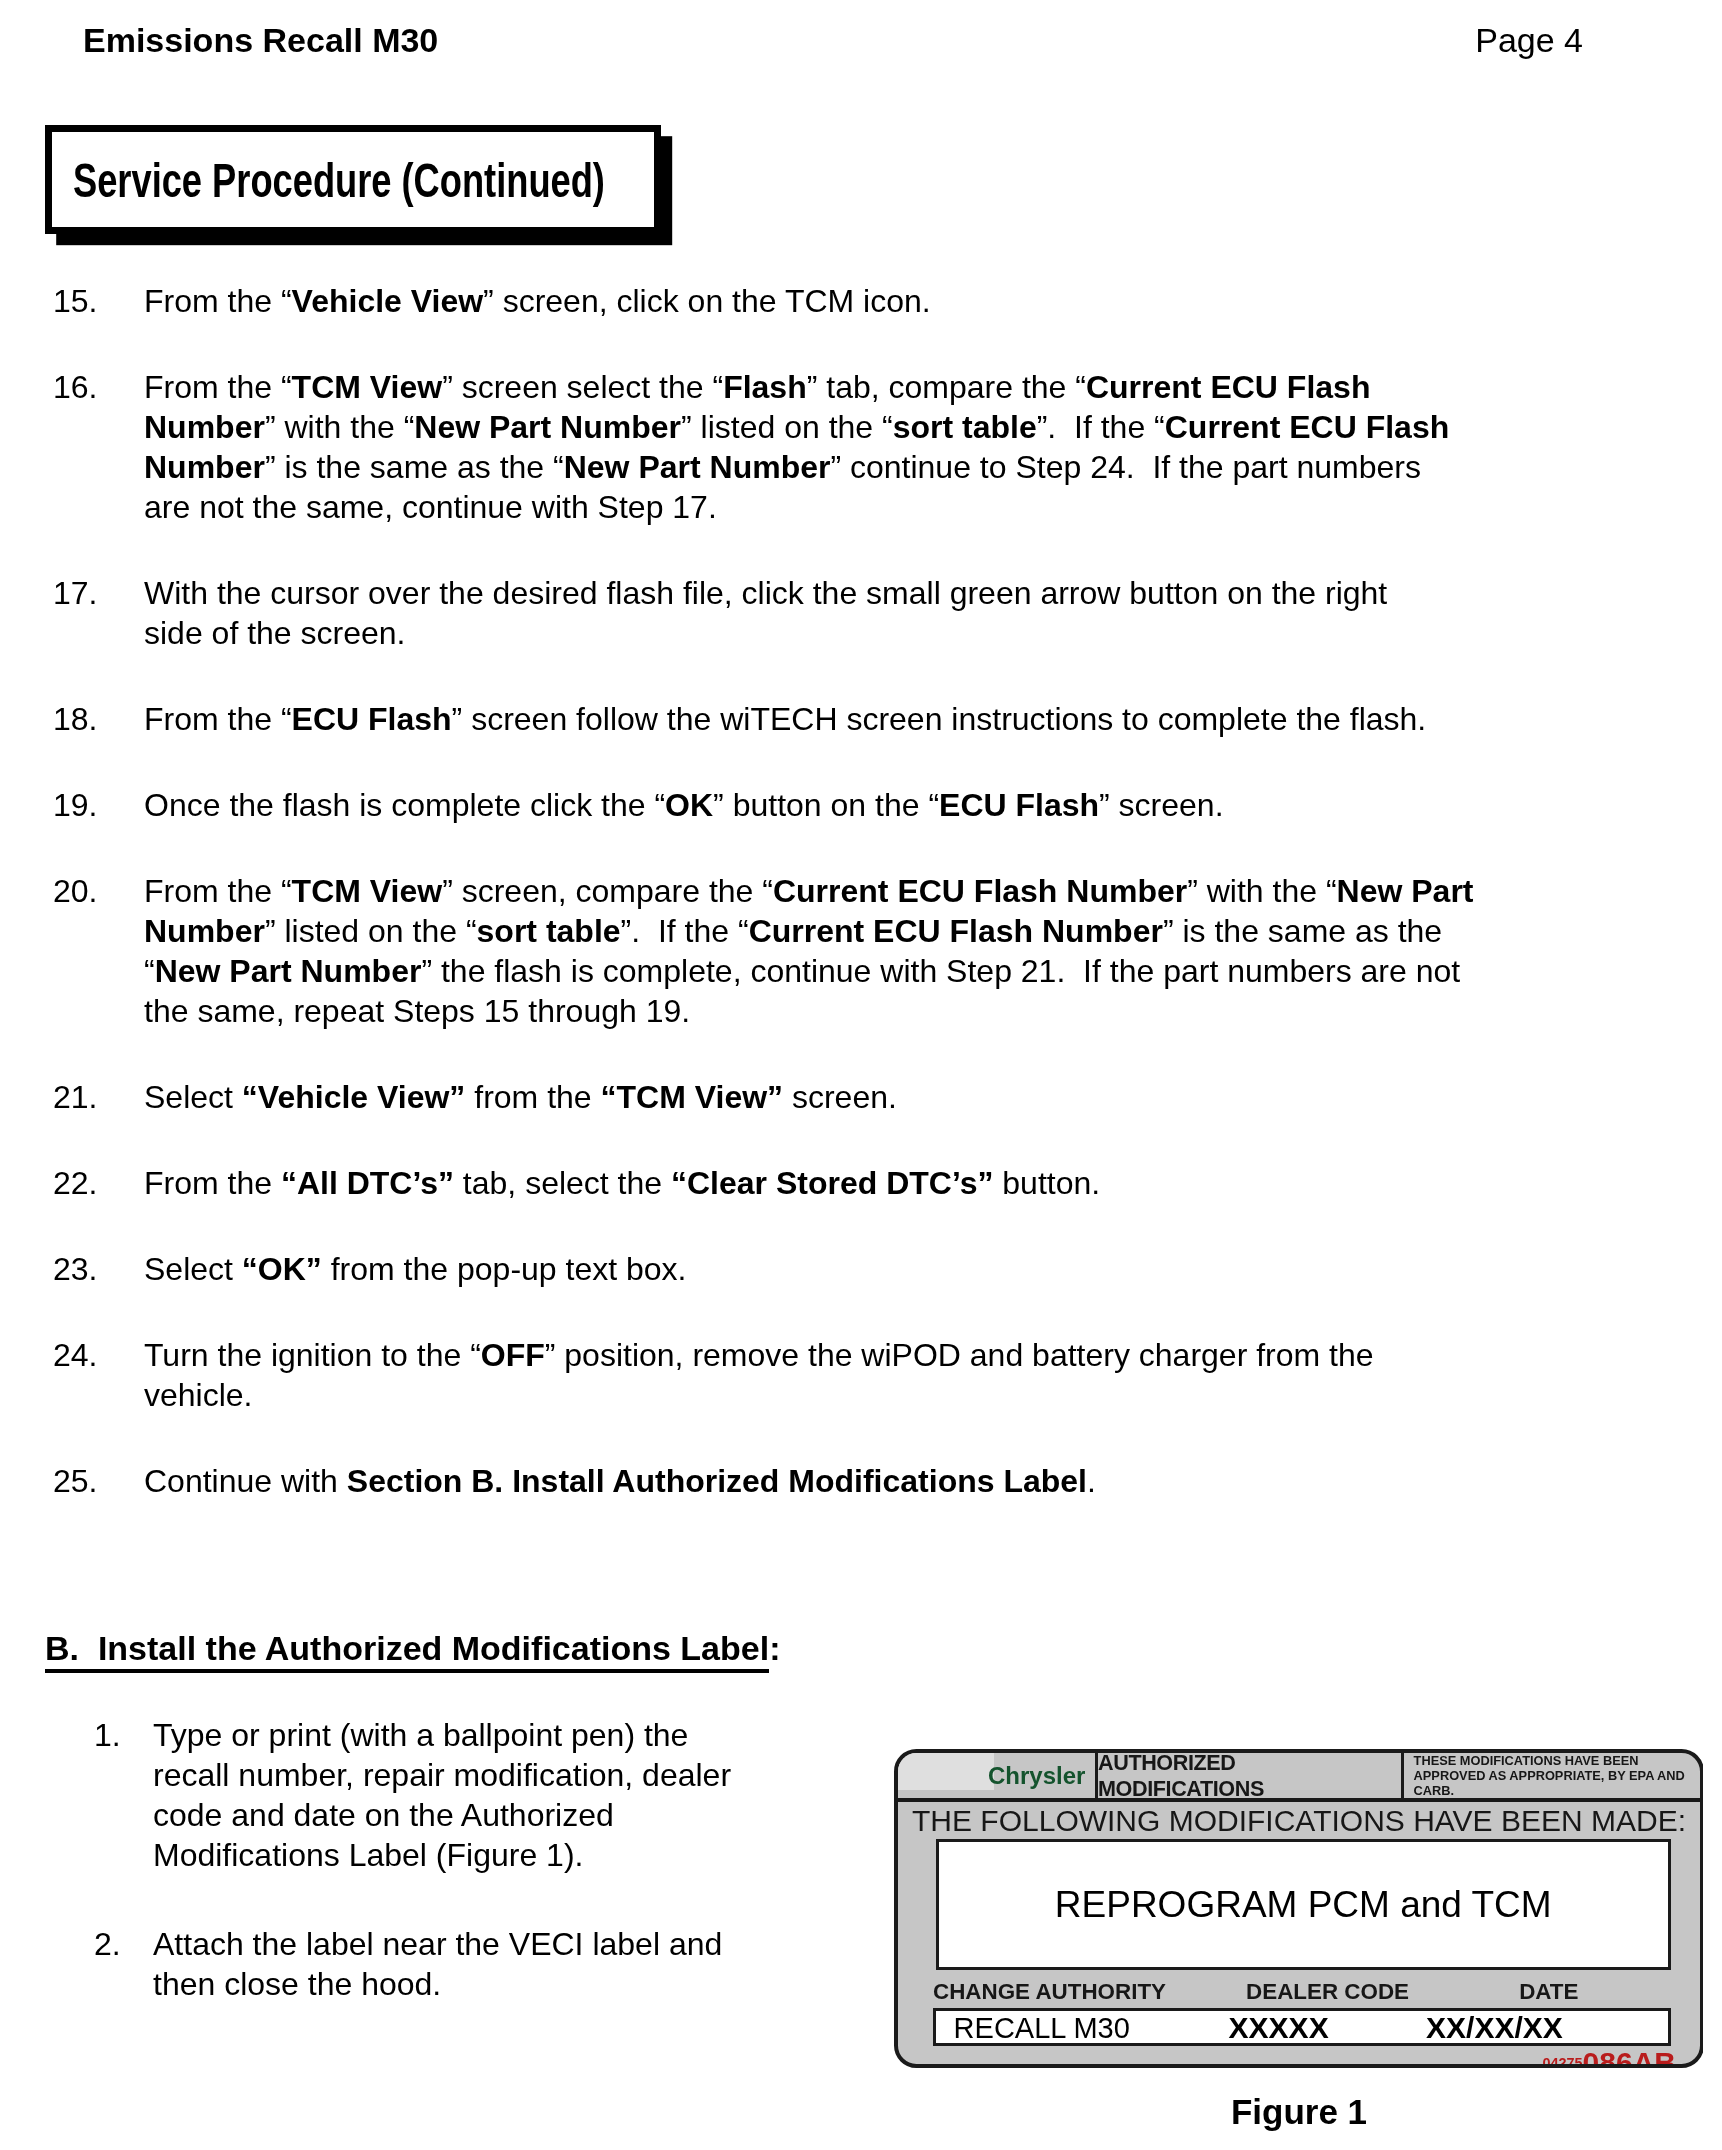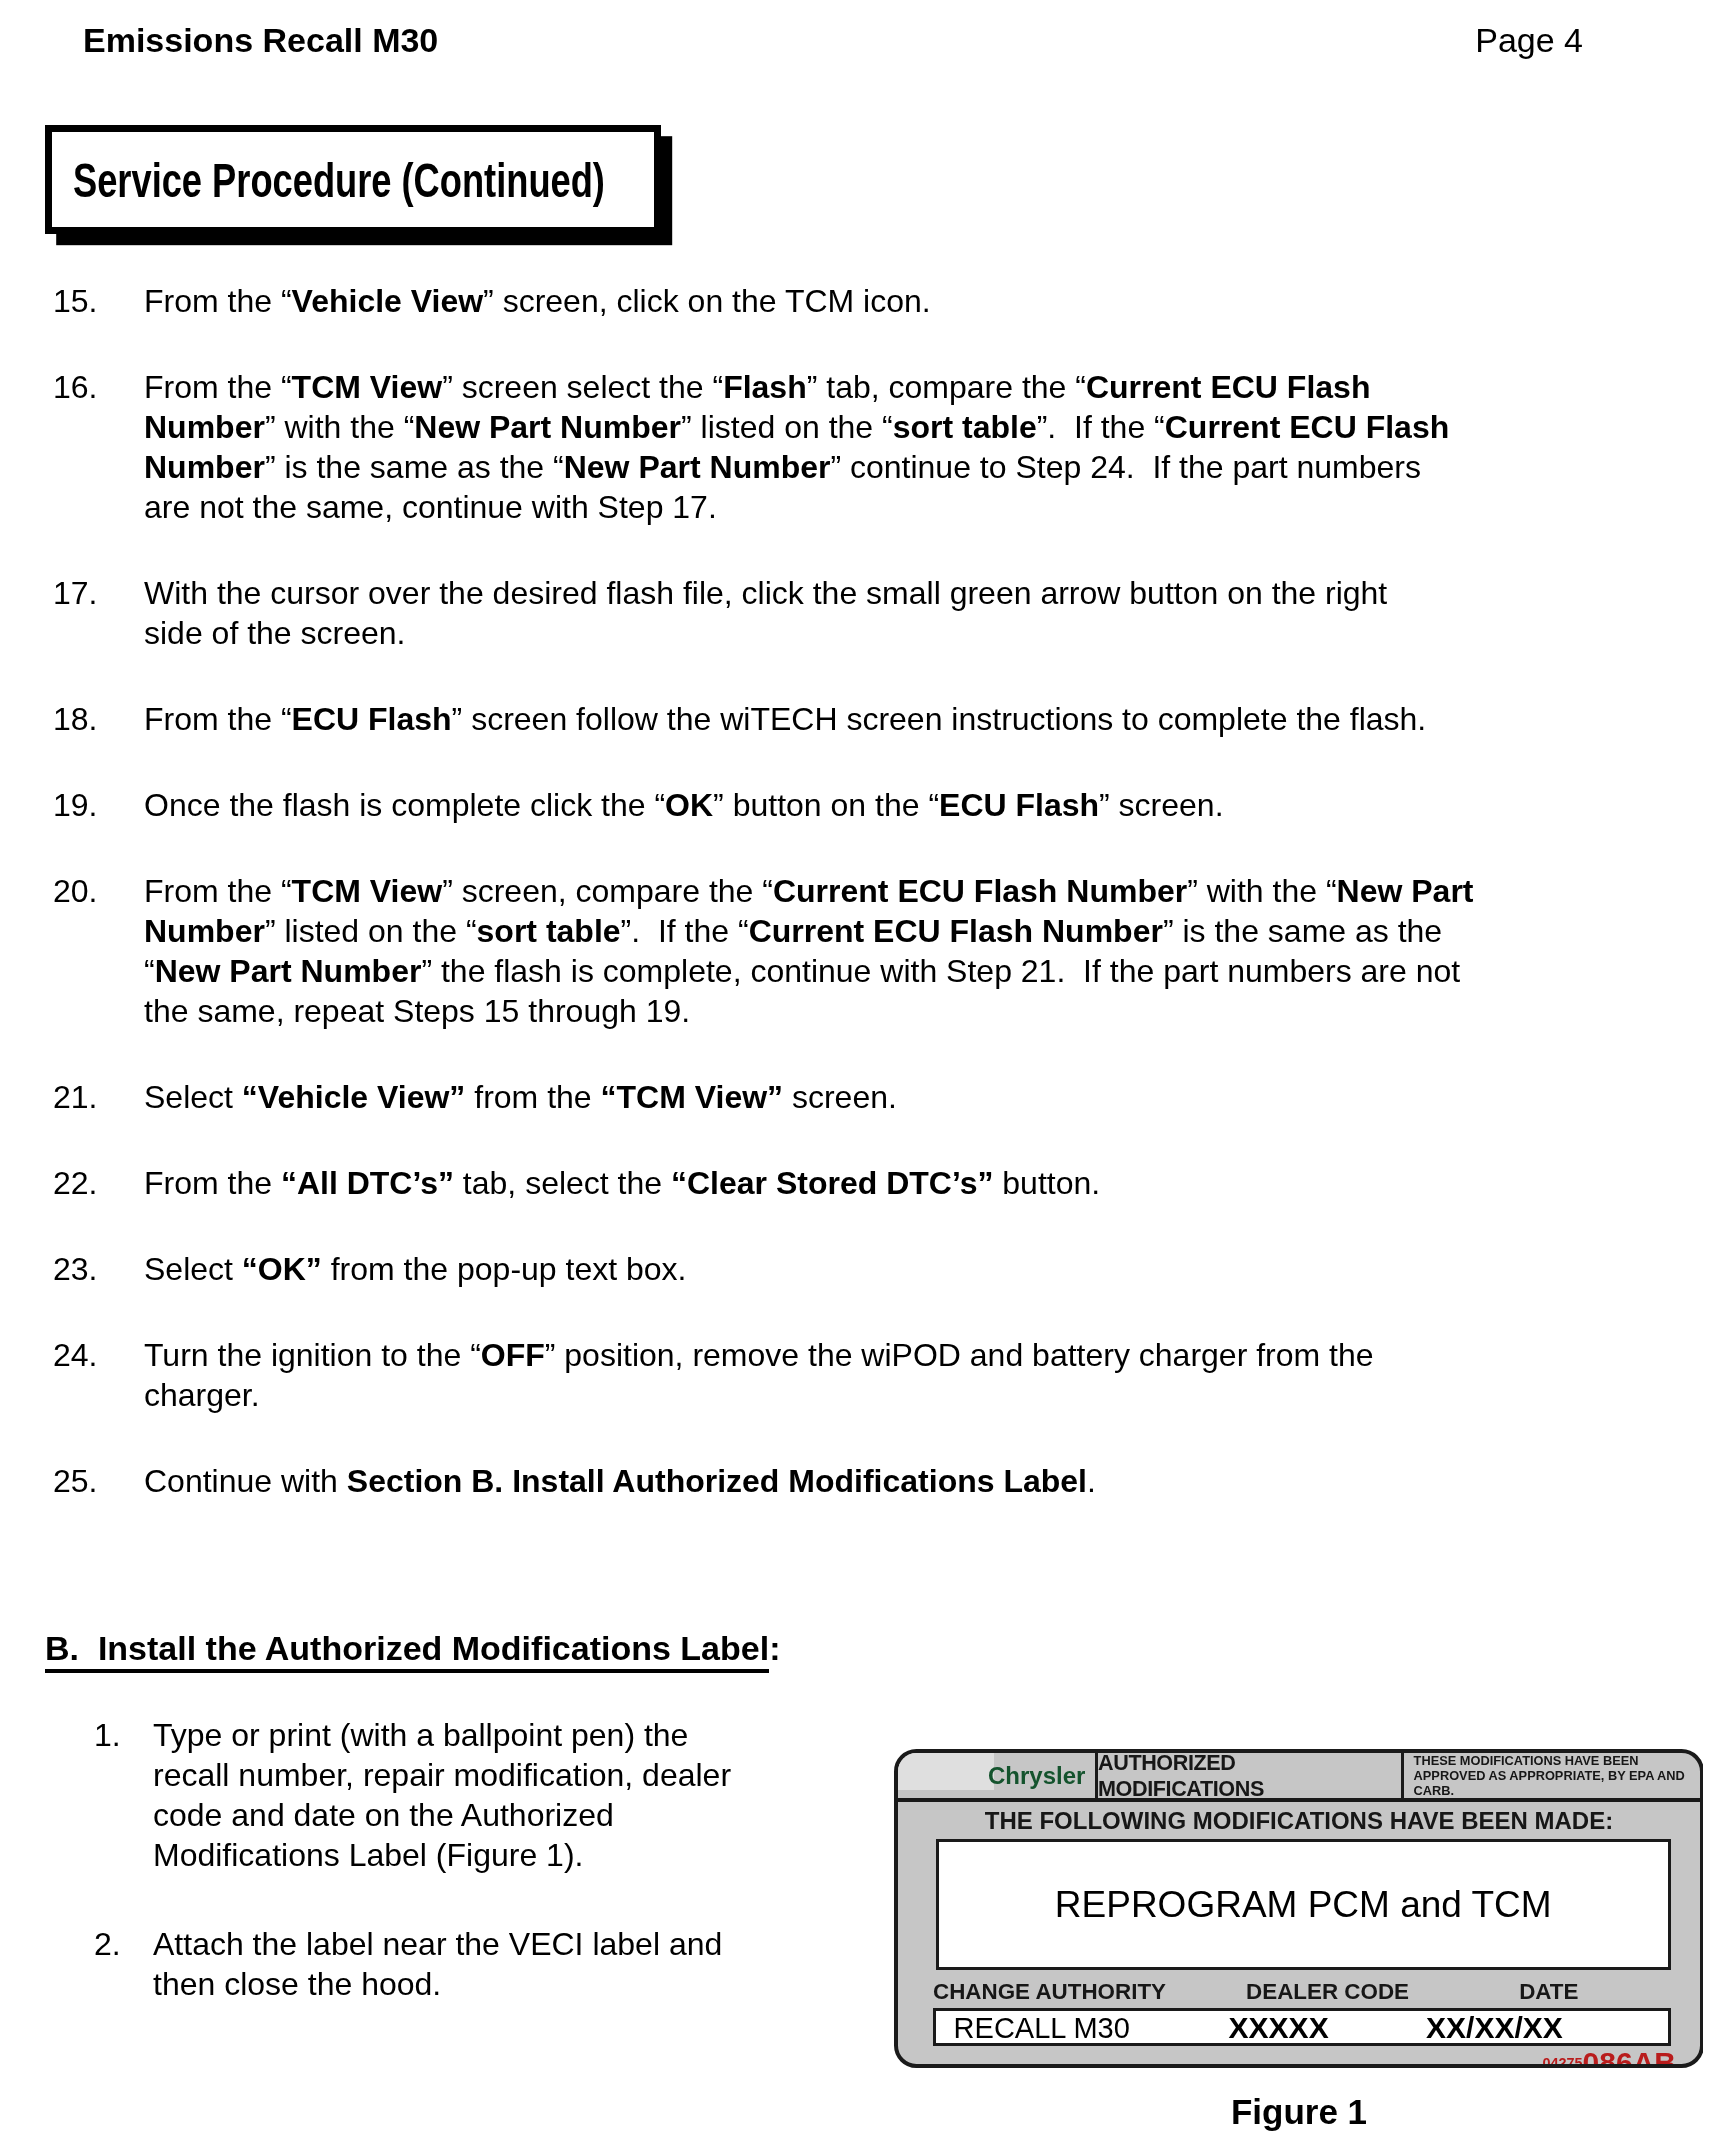--- a/index.html
+++ b/index.html
@@ -36,21 +36,21 @@
   .lbl-brand-cell{flex:0 0 200px;position:relative;display:flex;align-items:center;justify-content:flex-end;
                   padding-right:9.6px;border-right:3.2px solid var(--label-border);box-sizing:border-box;}
   .logo-patch{position:absolute;left:0;top:0;width:96px;height:37px;background:var(--logo-patch);}
   .lbl-brand{font-size:24px;font-weight:bold;color:#14532d;position:relative;}
   .lbl-auth-cell{flex:0 0 306px;display:flex;align-items:center;justify-content:center;
                  border-right:3.2px solid var(--label-border);box-sizing:border-box;}
   .lbl-auth{font-size:21.6px;font-weight:bold;letter-spacing:-0.4px;color:#171717;}
   .lbl-approval-cell{flex:1;display:flex;align-items:center;padding:1.6px 6.4px 1.6px 9.6px;}
   .lbl-approval{font-size:12.8px;font-weight:bold;line-height:15px;color:#171717;}
   .lbl-subheader{height:37px;flex:none;display:flex;align-items:center;justify-content:center;
-                 font-size:24px;font-weight:bold;color:#171717;}
+                 font-size:30px;font-weight:normal;color:#171717;}
   .lbl-modbox{height:131px;flex:none;margin:0 29.5px 6.4px 38px;background:#fff;
               border:3.2px solid var(--label-border);display:flex;align-items:center;justify-content:center;
               box-sizing:border-box;}
   .lbl-mod{font-size:37px;}
   .lbl-cols{height:32px;flex:none;display:grid;grid-template-columns:40% 27% 33%;align-items:center;
             margin:0 29.5px 0 35px;font-weight:bold;font-size:22.4px;color:#171717;}
   .col-center{text-align:center;}
   .lbl-bar{height:38px;flex:none;margin:0 29.5px 0 35px;background:#fff;border:3.2px solid var(--label-border);
            display:grid;grid-template-columns:40% 27% 33%;align-items:center;font-size:29px;box-sizing:border-box;}
   .bar-val1{padding-left:17.6px;}
@@ -106,21 +106,21 @@
       <div class="step">
         <div class="step-num">22.</div>
         <div class="step-text"><span>From the </span><b>“All DTC’s”</b><span> tab, select the </span><b>“Clear Stored DTC’s”</b><span> button.</span></div>
       </div>
       <div class="step">
         <div class="step-num">23.</div>
         <div class="step-text"><span>Select </span><b>“OK”</b><span> from the pop-up text box.</span></div>
       </div>
       <div class="step">
         <div class="step-num">24.</div>
-        <div class="step-text"><span>Turn the ignition to the “</span><b>OFF</b><span>” position, remove the wiPOD and battery charger from the</span><br><span>charger.</span></div>
+        <div class="step-text"><span>Turn the ignition to the “</span><b>OFF</b><span>” position, remove the wiPOD and battery charger from the</span><br><span>vehicle.</span></div>
       </div>
       <div class="step">
         <div class="step-num">25.</div>
         <div class="step-text"><span>Continue with </span><b>Section B. Install Authorized Modifications Label</b><span>.</span></div>
       </div>
     </div>
 
   <div class="section-b-heading"><span class="u">B.  Install the Authorized Modifications Label</span><span>:</span></div>
 
   <div class="steps steps-b">

